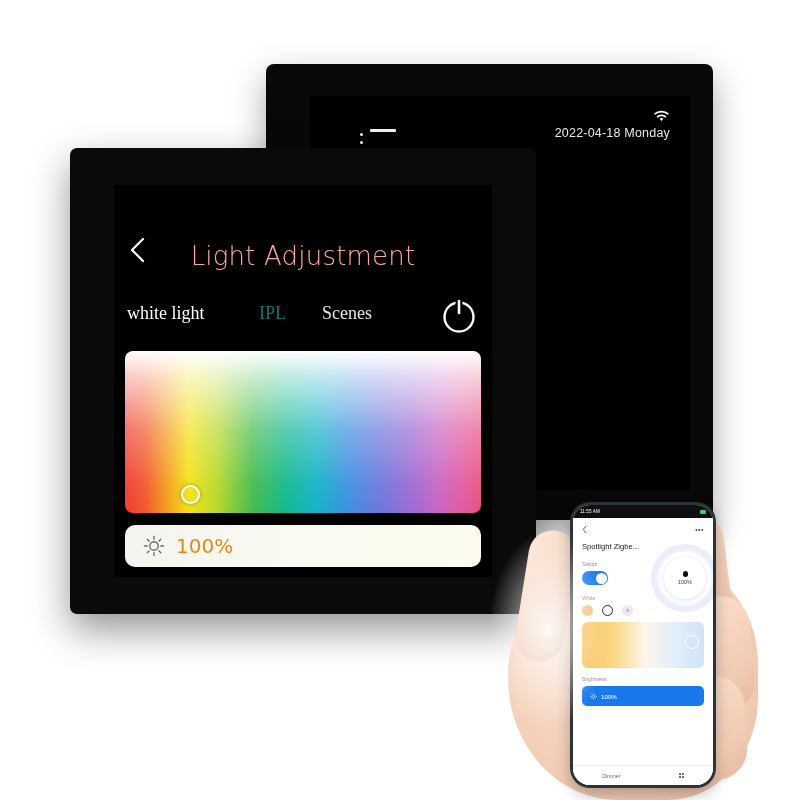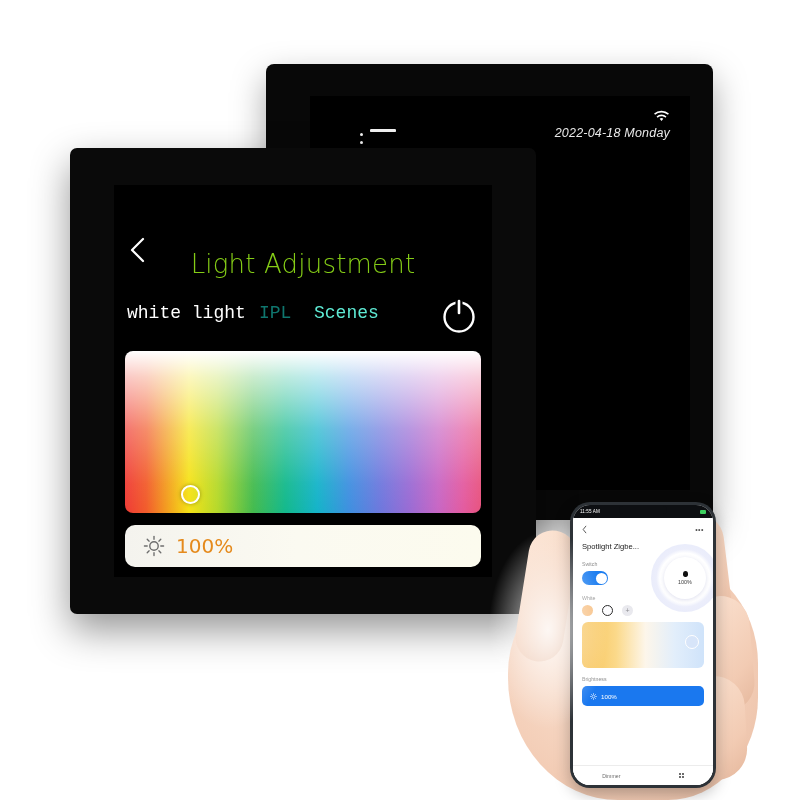--- a/index.html
+++ b/index.html
@@ -49,21 +49,20 @@
   .bp-menu-icon i {
     position: absolute; left: 0; width: 3px; height: 3px;
     background: #f2f2f2; border-radius: 50%;
   }
   .bp-menu-icon i:nth-of-type(1) { top: 4px; }
   .bp-menu-icon i:nth-of-type(2) { top: 12px; }
 
   .bp-status {
     position: absolute; right: 20px; top: 14px;
     text-align: right;
-    font-style: italic;
   }
   .bp-wifi { display: block; margin-left: auto; margin-bottom: 3px; width: 17px; height: 13px; }
   .bp-date {
     color: #e8e8e8; font-size: 12.5px; letter-spacing: .2px;
     white-space: nowrap; font-family: "Liberation Sans", sans-serif;
   }
 
   .bp-card {
     position: absolute;
     left: 0px;
@@ -120,45 +119,45 @@
   .fp-header {
     position: absolute; left: 0; top: 0;
     width: 100%; height: 88px;
   }
   .fp-back {
     position: absolute; left: 12px; top: 50px;
     width: 24px; height: 30px;
     cursor: pointer;
   }
   .fp-title {
-    position: absolute; left: 0; top: 64px;
+    position: absolute; left: 0; top: 56px;
     width: 100%;
     text-align: center;
-    color: #84cc16;
+    color: #fca5a5;
     font-size: 26px;
     font-weight: 300;
     letter-spacing: .2px;
     font-family: "DejaVu Sans", sans-serif;
   }
 
   .fp-tabs {
     position: absolute; left: 0; top: 112px;
     width: 100%; height: 42px;
   }
   .fp-tab {
     position: absolute;
     font-size: 18px;
     font-weight: 300;
     white-space: nowrap;
-    font-family: Liberation Mono, monospace;
+    font-family: Liberation Serif, serif;
     cursor: pointer;
   }
   .fp-tab.active { color: #ffffff; left: 13px; top: 6px; }
   .fp-tab.t2     { color: #0f766e; left: 145px; top: 6px; }
-  .fp-tab.t3     { color: #5eead4; left: 200px; top: 6px; }
+  .fp-tab.t3     { color: #e5e5e5; left: 208px; top: 6px; }
 
   .fp-power {
     position: absolute; right: 14px; top: 0px;
     width: 38px; height: 38px;
     cursor: pointer;
   }
 
   .fp-colorfield {
     position: absolute;
     left: 11px; top: 166px;

